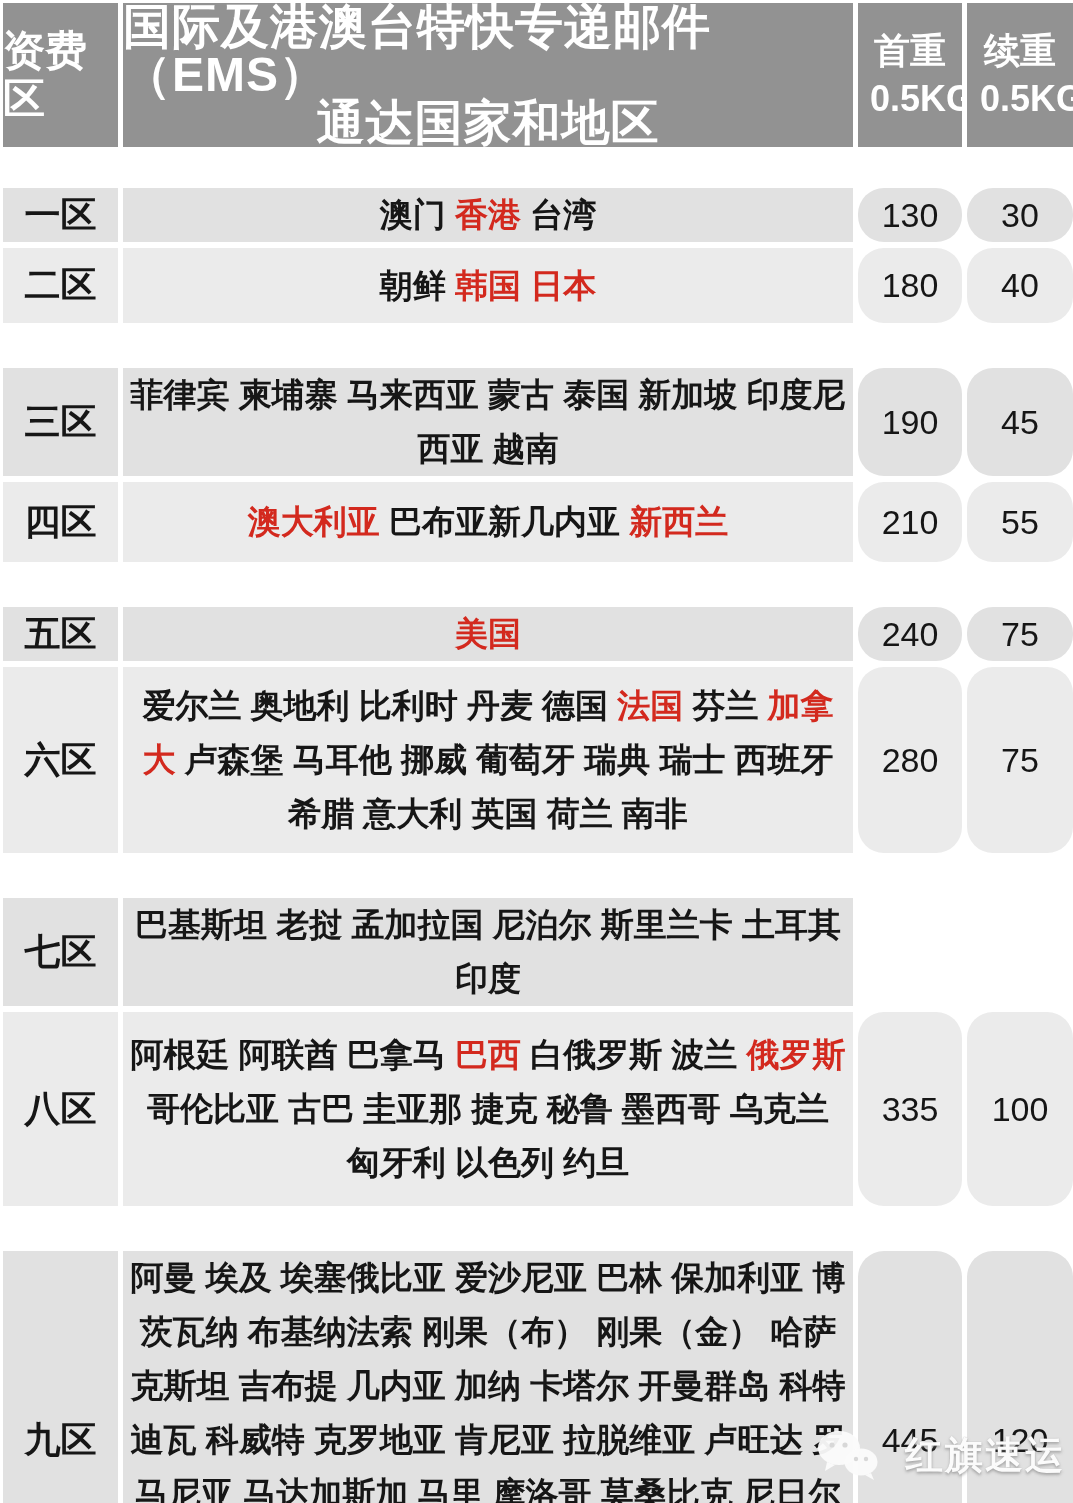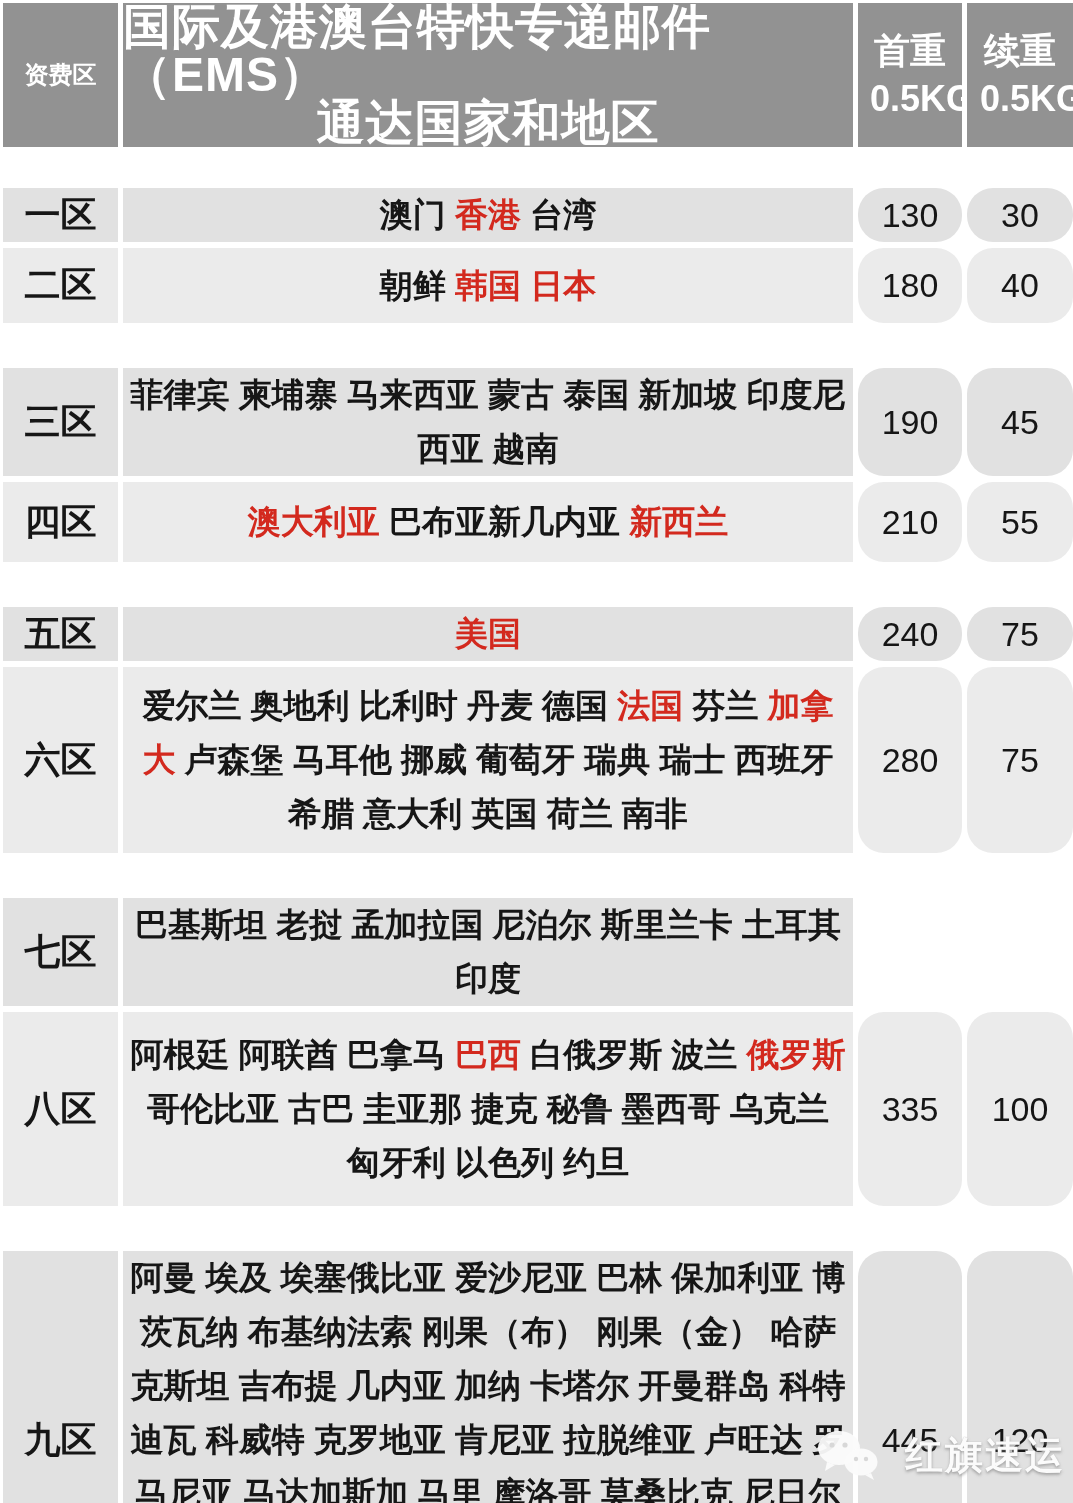--- a/index.html
+++ b/index.html
@@ -34,21 +34,21 @@
   }
   
   .thead { height: 140px; }
   .thead .cell {
     background: var(--header-bg);
     color: #ffffff;
     font-weight: bold;
     flex-direction: column;
     line-height: 48px;
   }
-  .zone-header { font-size: 24px; }
+  .zone-header { font-size: 42px; }
   .title-line1, .title-line2 { font-size: 48px; letter-spacing: 1px; }
   .weight-label { font-size: 36px; }
   .weight-value { font-size: 36px; padding-left: 24px; }
   
   .trow .cell.dark  { background: var(--row-dark); margin-top: 39px; }
   .trow .cell.light { background: var(--row-light); }
   .zone-cell { font-size: 36px; font-weight: bold; }
   .countries-cell { text-align: center; }
   .countries-text {
     margin: 0;

